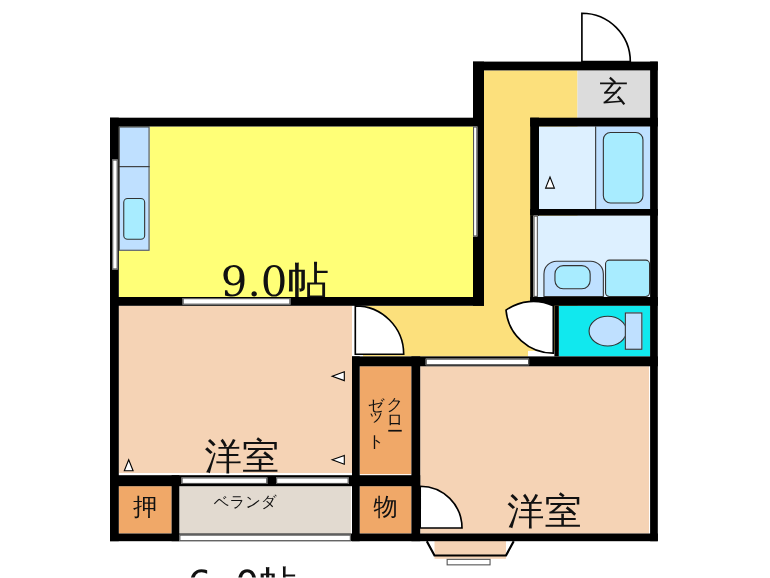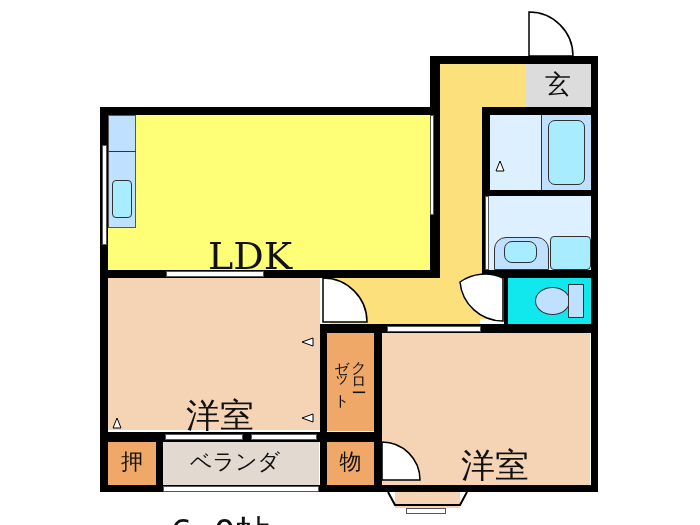--- a/index.html
+++ b/index.html
@@ -16,21 +16,20 @@
 <body>
 
 <div class="room" style="left:440px;top:64px;width:85px;height:255px;background:#FCE07C;"></div>
 <div class="room" style="left:330px;top:278px;width:150px;height:46px;background:#FCE07C;"></div>
 
 <div class="room" style="left:525px;top:64px;width:66px;height:45px;background:#DCDCDC;"></div>
 <div class="lbl" style="left:525px;top:70px;width:66px;font-size:26px;">玄</div>
 
 <div class="room" style="left:108px;top:115px;width:322px;height:155px;background:#FFFF77;"></div>
 <div class="lbl serif" style="left:180px;top:148px;width:140px;font-size:38px;">
-  <div>LDK</div>
   <div>9.0帖</div>
 </div>
 
 <div class="room" style="left:108px;top:278px;width:212px;height:152px;background:#F5D3B5;"></div>
 <div class="lbl" style="left:150px;top:318px;width:140px;font-size:34px;">
   <div>洋室</div>
   <div>6. 0帖</div>
 </div>
 
 <div class="room" style="left:382px;top:333px;width:208px;height:152px;background:#F5D3B5;"></div>
@@ -47,21 +46,21 @@
   <span class="vt" style="position:absolute;left:2px;top:0;">ゼット</span>
 </div>
 
 <div class="room" style="left:327px;top:442px;width:47px;height:43px;background:#F0A868;"></div>
 <div class="lbl" style="left:327px;top:449px;width:47px;font-size:22px;">物</div>
 
 <div class="room" style="left:108px;top:442px;width:48px;height:43px;background:#F0A868;"></div>
 <div class="lbl" style="left:108px;top:449px;width:48px;font-size:22px;">押</div>
 
 <div class="room" style="left:163px;top:442px;width:156px;height:43px;background:#E2DAD0;"></div>
-<div class="lbl" style="left:163px;top:449px;width:120px;font-size:22px;margin-left:12px;">ベランダ</div>
+<div class="lbl" style="left:163px;top:449px;width:120px;font-size:14px;">ベランダ</div>
 
 <div class="room" style="left:490px;top:115px;width:101px;height:75px;background:#DDF0FF;"></div>
 <div class="room" style="left:541px;top:115px;width:50px;height:75px;background:#BFE0FF;border-left:1px solid #333;"></div>
 <div class="room" style="left:548px;top:120px;width:37px;height:65px;background:#A8ECFF;border:1.5px solid #333;border-radius:7px;"></div>
 
 <div class="room" style="left:485px;top:196px;width:106px;height:74px;background:#DDF0FF;"></div>
 <div class="room" style="left:494px;top:237px;width:55px;height:33px;background:#BFE0FF;border:1px solid #333;border-radius:12px 12px 0 0;"></div>
 <div class="room" style="left:504px;top:241px;width:33px;height:22px;background:#A8ECFF;border:1.5px solid #333;border-radius:8px;"></div>
 <div class="room" style="left:550px;top:236px;width:41px;height:34px;background:#A8ECFF;border:1.5px solid #333;border-radius:4px;"></div>
 

